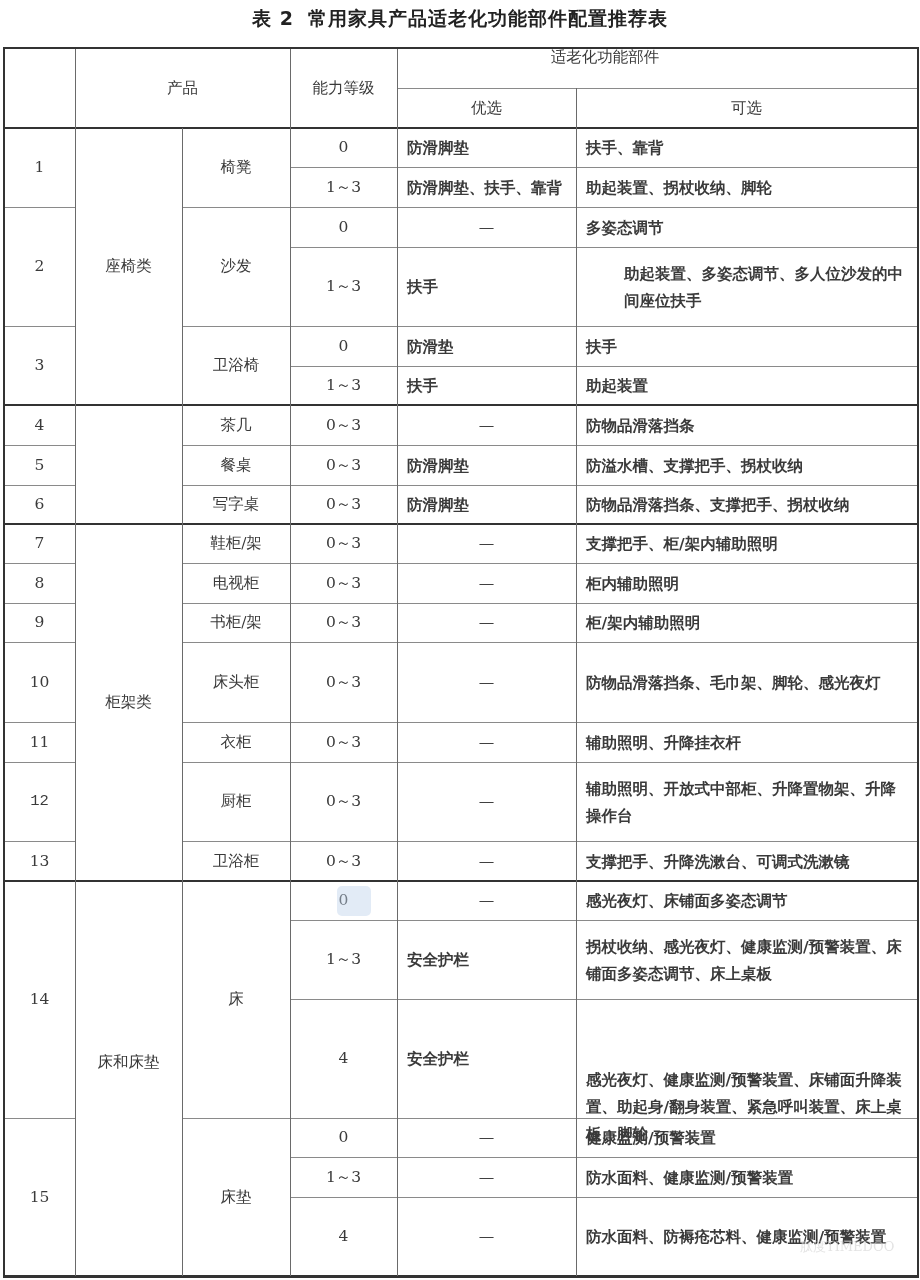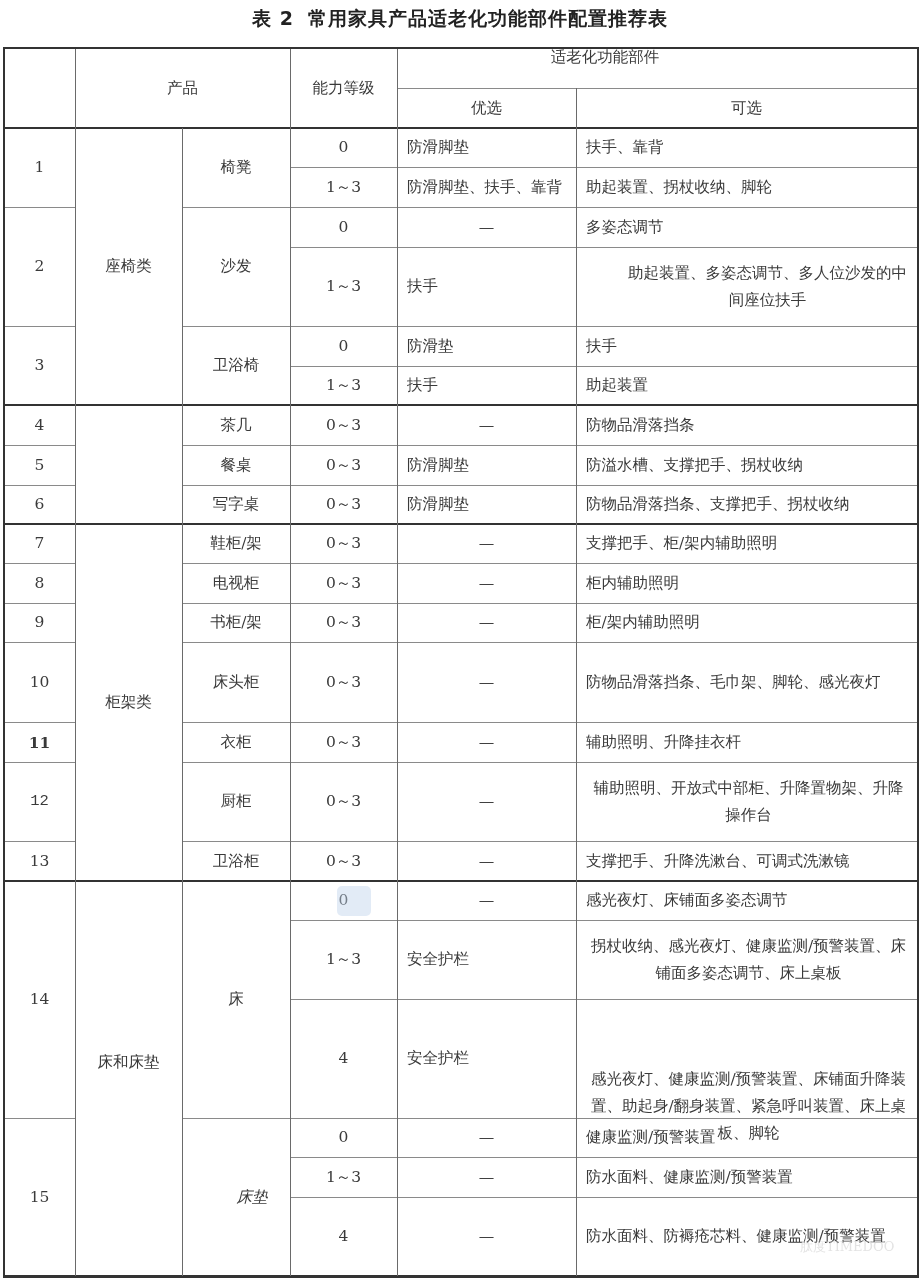--- a/index.html
+++ b/index.html
@@ -6,21 +6,21 @@
   body { width:920px; height:1280px; position:relative; overflow:hidden;
          font-family: "DejaVu Serif", "Liberation Serif", serif; color:#333333; }
   .title { position:absolute; left:0; top:6px; width:920px; text-align:center;
            font-family: "DejaVu Sans", "Liberation Sans", sans-serif; font-weight:bold;
            font-size:19px; color:#222222; letter-spacing:1px; }
   .title .num { margin-right:14px; }
   .table { position:absolute; left:0; top:0; width:920px; height:1280px; }
   .cell { position:absolute; box-sizing:border-box; display:flex; align-items:center;
           font-size:15.5px; line-height:27px; color:#3a3a3a; }
   .c { justify-content:center; text-align:center; }
-  .l { justify-content:flex-start; text-align:center; padding-left:10px; padding-right:6px; }
+  .l { justify-content:flex-start; text-align:left; padding-left:10px; padding-right:6px;font-weight:bold; }
   .hline { position:absolute; height:1px; background:#8a8a8a; }
   .hline.thick { height:2px; background:#333333; }
   .vline { position:absolute; width:1px; background:#6a6a6a; }
   .frame { position:absolute; border:2px solid #333333; box-sizing:border-box; }
   .wm-badge { position:absolute; left:337px; top:886px; width:34px; height:30px;
               border-radius:5px; background:rgba(190,210,235,0.45); }
   .wm-text { position:absolute; left:800px; top:1238px; font-size:13px; color:rgba(200,200,200,0.5);
              font-family: "DejaVu Serif", serif; }
 </style>
 </head>
@@ -92,21 +92,21 @@
     <div class="cell c" style="left:4px;top:603px;width:71px;height:39px;">9</div>
     <div class="cell c" style="left:182px;top:603px;width:108px;height:39px;">书柜/架</div>
     <div class="cell c" style="left:290px;top:603px;width:107px;height:39px;">0～3</div>
     <div class="cell c" style="left:397px;top:603px;width:179px;height:39px;">—</div>
     <div class="cell l" style="left:576px;top:603px;width:341px;height:39px;">柜/架内辅助照明</div>
     <div class="cell c" style="left:4px;top:642px;width:71px;height:80px;">10</div>
     <div class="cell c" style="left:182px;top:642px;width:108px;height:80px;">床头柜</div>
     <div class="cell c" style="left:290px;top:642px;width:107px;height:80px;">0～3</div>
     <div class="cell c" style="left:397px;top:642px;width:179px;height:80px;">—</div>
     <div class="cell l" style="left:576px;top:642px;width:341px;height:80px;">防物品滑落挡条、毛巾架、脚轮、感光夜灯</div>
-    <div class="cell c" style="left:4px;top:722px;width:71px;height:40px;font-weight:bold;">11</div>
+    <div class="cell c" style="left:4px;top:722px;width:71px;height:40px;">11</div>
     <div class="cell c" style="left:182px;top:722px;width:108px;height:40px;">衣柜</div>
     <div class="cell c" style="left:290px;top:722px;width:107px;height:40px;">0～3</div>
     <div class="cell c" style="left:397px;top:722px;width:179px;height:40px;">—</div>
     <div class="cell l" style="left:576px;top:722px;width:341px;height:40px;">辅助照明、升降挂衣杆</div>
     <div class="cell c" style="left:4px;top:762px;width:71px;height:79px;font-family:Liberation Mono, monospace;">12</div>
     <div class="cell c" style="left:182px;top:762px;width:108px;height:79px;">厨柜</div>
     <div class="cell c" style="left:290px;top:762px;width:107px;height:79px;">0～3</div>
     <div class="cell c" style="left:397px;top:762px;width:179px;height:79px;">—</div>
     <div class="cell l" style="left:576px;top:762px;width:341px;height:79px;">辅助照明、开放式中部柜、升降置物架、升降操作台</div>
     <div class="cell c" style="left:4px;top:841px;width:71px;height:40px;">13</div>
@@ -119,21 +119,21 @@
     <div class="cell c" style="left:290px;top:881px;width:107px;height:39px;">0</div>
     <div class="cell c" style="left:397px;top:881px;width:179px;height:39px;">—</div>
     <div class="cell l" style="left:576px;top:881px;width:341px;height:39px;">感光夜灯、床铺面多姿态调节</div>
     <div class="cell c" style="left:290px;top:920px;width:107px;height:79px;">1～3</div>
     <div class="cell l" style="left:397px;top:920px;width:179px;height:79px;">安全护栏</div>
     <div class="cell l" style="left:576px;top:920px;width:341px;height:79px;">拐杖收纳、感光夜灯、健康监测/预警装置、床铺面多姿态调节、床上桌板</div>
     <div class="cell c" style="left:290px;top:999px;width:107px;height:119px;">4</div>
     <div class="cell l" style="left:397px;top:999px;width:179px;height:119px;">安全护栏</div>
     <div class="cell l" style="left:576px;top:999px;width:341px;height:119px;margin-top:48px;">感光夜灯、健康监测/预警装置、床铺面升降装置、助起身/翻身装置、紧急呼叫装置、床上桌板、脚轮</div>
     <div class="cell c" style="left:4px;top:1118px;width:71px;height:158px;">15</div>
-    <div class="cell c" style="left:198px;top:1118px;width:108px;height:158px;font-style:italic;">床垫</div>
+    <div class="cell c" style="left:182px;top:1118px;width:108px;height:158px;">床垫</div>
     <div class="cell c" style="left:290px;top:1118px;width:107px;height:39px;">0</div>
     <div class="cell c" style="left:397px;top:1118px;width:179px;height:39px;">—</div>
     <div class="cell l" style="left:576px;top:1118px;width:341px;height:39px;">健康监测/预警装置</div>
     <div class="cell c" style="left:290px;top:1157px;width:107px;height:40px;">1～3</div>
     <div class="cell c" style="left:397px;top:1157px;width:179px;height:40px;">—</div>
     <div class="cell l" style="left:576px;top:1157px;width:341px;height:40px;">防水面料、健康监测/预警装置</div>
     <div class="cell c" style="left:290px;top:1197px;width:107px;height:79px;">4</div>
     <div class="cell c" style="left:397px;top:1197px;width:179px;height:79px;">—</div>
     <div class="cell l" style="left:576px;top:1197px;width:341px;height:79px;">防水面料、防褥疮芯料、健康监测/预警装置</div>
     <div class="hline" style="left: 397px; width: 520px; top: 88px;"></div>

